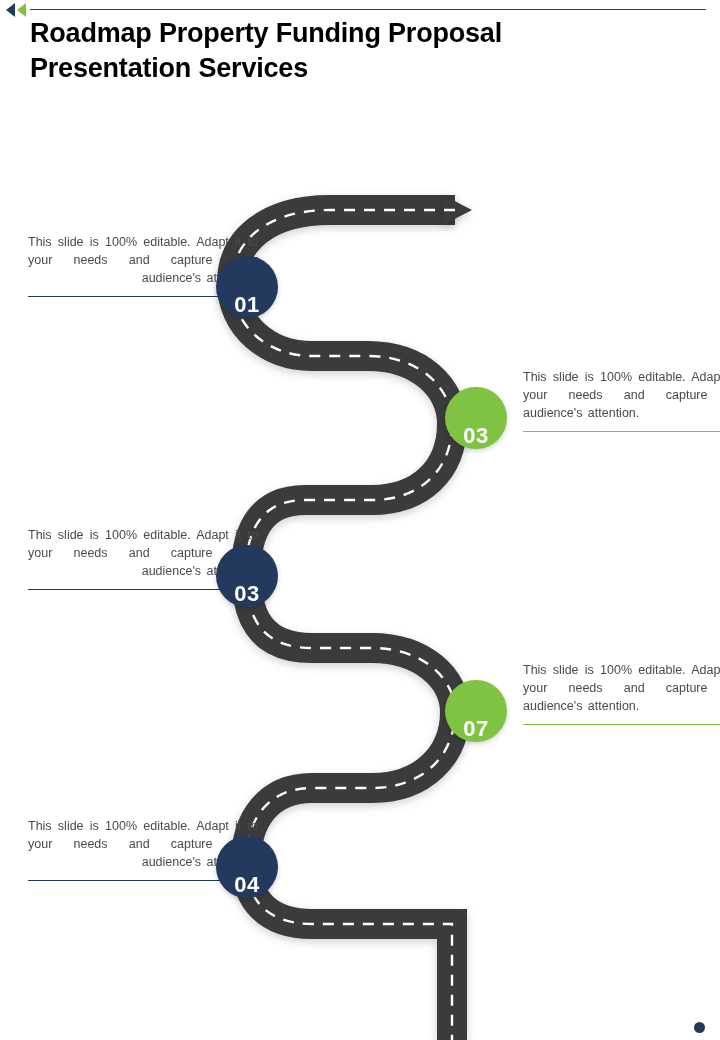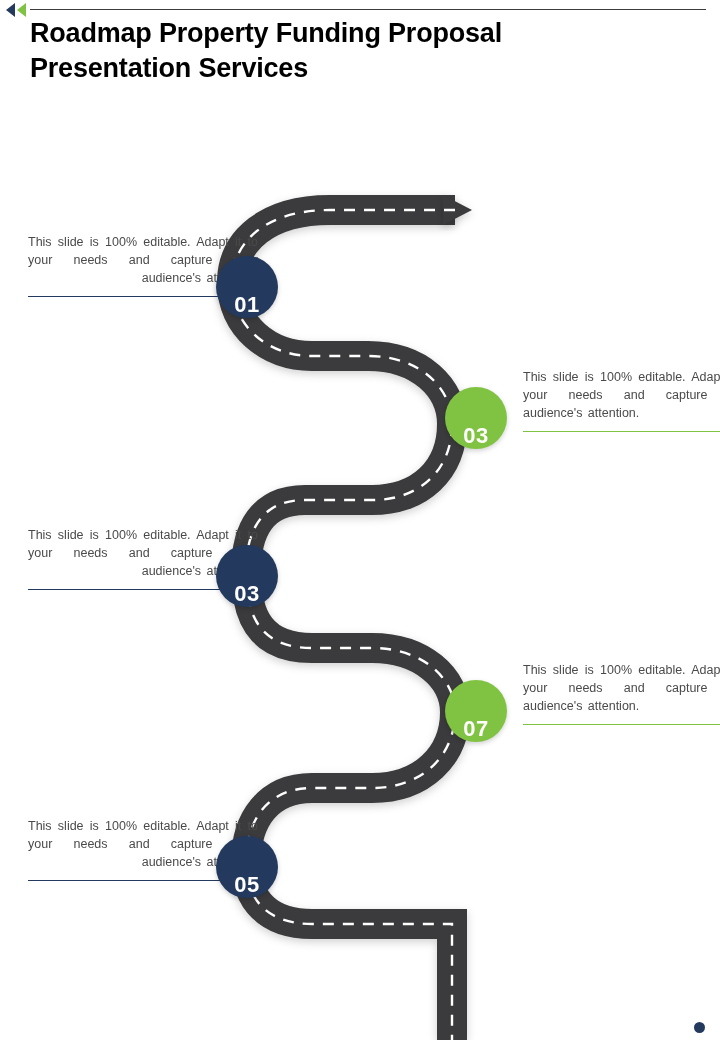--- a/index.html
+++ b/index.html
@@ -211,16 +211,16 @@
 </div>
 <div class="node node-green" style="left:445px; top:680px;">
   <span>07</span>
 </div>
 
 <div class="block left-side" style="left:28px; top:818px;">
   <p>This slide is 100% editable. Adapt it to your needs and capture your audience's attention.</p>
   <div class="rule rule-navy"></div>
 </div>
 <div class="node node-navy" style="left:216px; top:836px;">
-  <span>05</span>
+  <span>04</span>
 </div>
 
 <div class="footer-dot"></div>
 
 </body></html>

